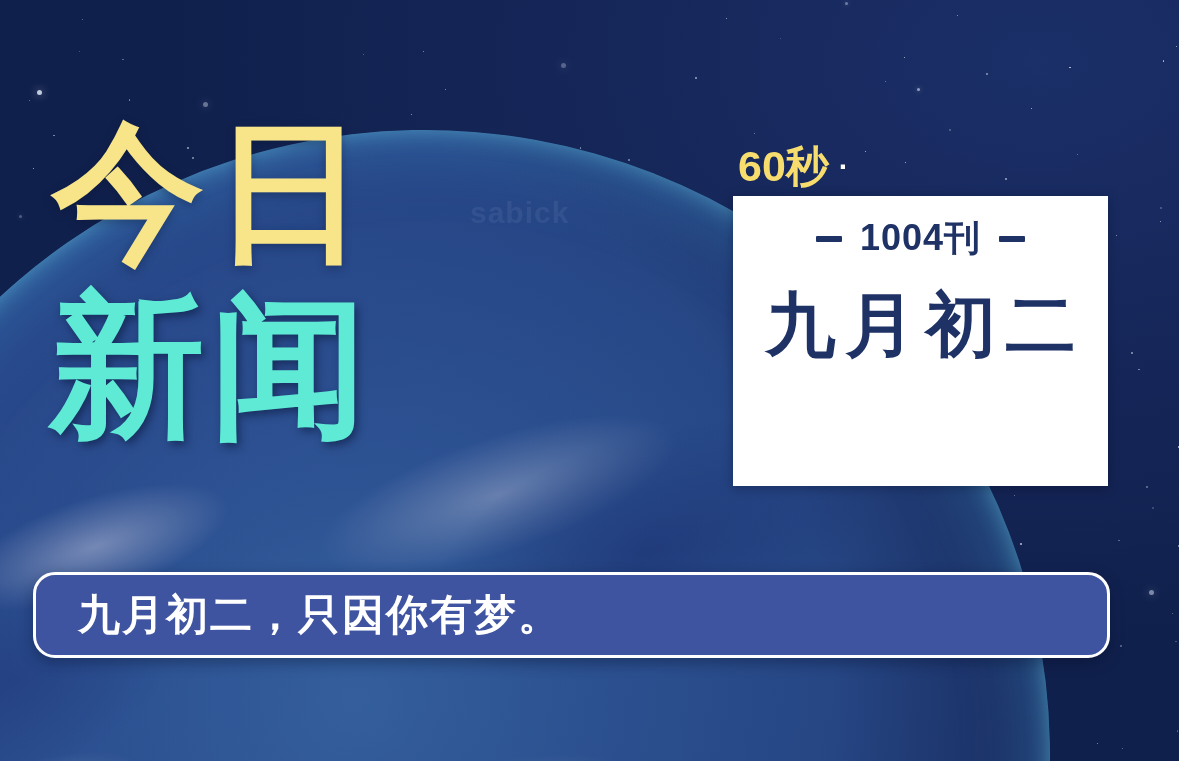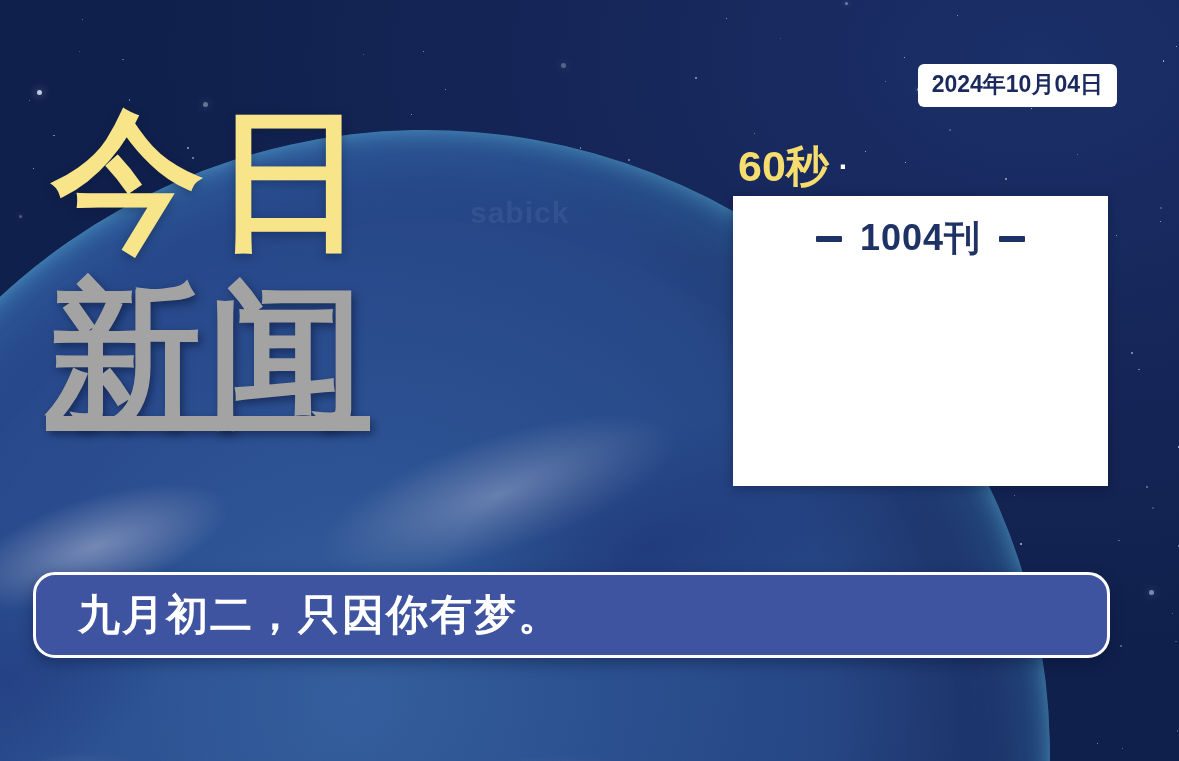--- a/index.html
+++ b/index.html
@@ -113,41 +113,41 @@
     font-weight: 700;
     letter-spacing: 1px;
     color: rgba(190, 205, 235, .09);
     user-select: none;
   }
 
   
   .headline {
     position: absolute;
     left: 52px;
-    top: 108px;
+    top: 120px;
     line-height: .96;
+    text-align: center;
   }
   .headline-line1 {
     font-size: 152px;
     font-weight: 900;
     color: #f8e489;
     letter-spacing: 10px;
     display: block;
     text-shadow: 0 3px 10px rgba(10,20,50,.35);
   }
   .headline-line2 {
     font-size: 156px;
     font-weight: 900;
-    color: #a3a3a3;
+    color: #5eead4;
     letter-spacing: 6px;
     display: block;
     margin-top: 26px;
     margin-left: -6px;
     text-shadow: 3px 4px 9px rgba(10,22,56,.55);
-    text-decoration: underline;
   }
 
   
   .date-badge {
     position: absolute;
     right: 62px;
     top: 64px;
     background: #ffffff;
     color: #1b2a5e;
     font-size: 23px;
@@ -409,32 +409,32 @@
     <div class="earth-atmo"></div>
   </div>
 
   <div class="watermark">sabick</div>
 
   <div class="headline">
     <span class="headline-line1">今日</span>
     <span class="headline-line2">新闻</span>
   </div>
 
-  <div class="date-badge">2024年10月04日</div>
 
   <div class="tagline">
     <span class="tagline-seconds">60秒</span>
     <span class="tagline-dot">·</span>
   </div>
 
   <div class="info-card">
     <div class="issue-row">
       <span class="issue-dash"></span>
       <span>1004刊</span>
       <span class="issue-dash"></span>
     </div>
+    <div class="lunar">九月初二</div>
   </div>
 
   <div class="quote-banner">
     <span class="quote-text">九月初二，只因你有梦。</span>
   </div>
 
 </div>
 
 </body></html>

